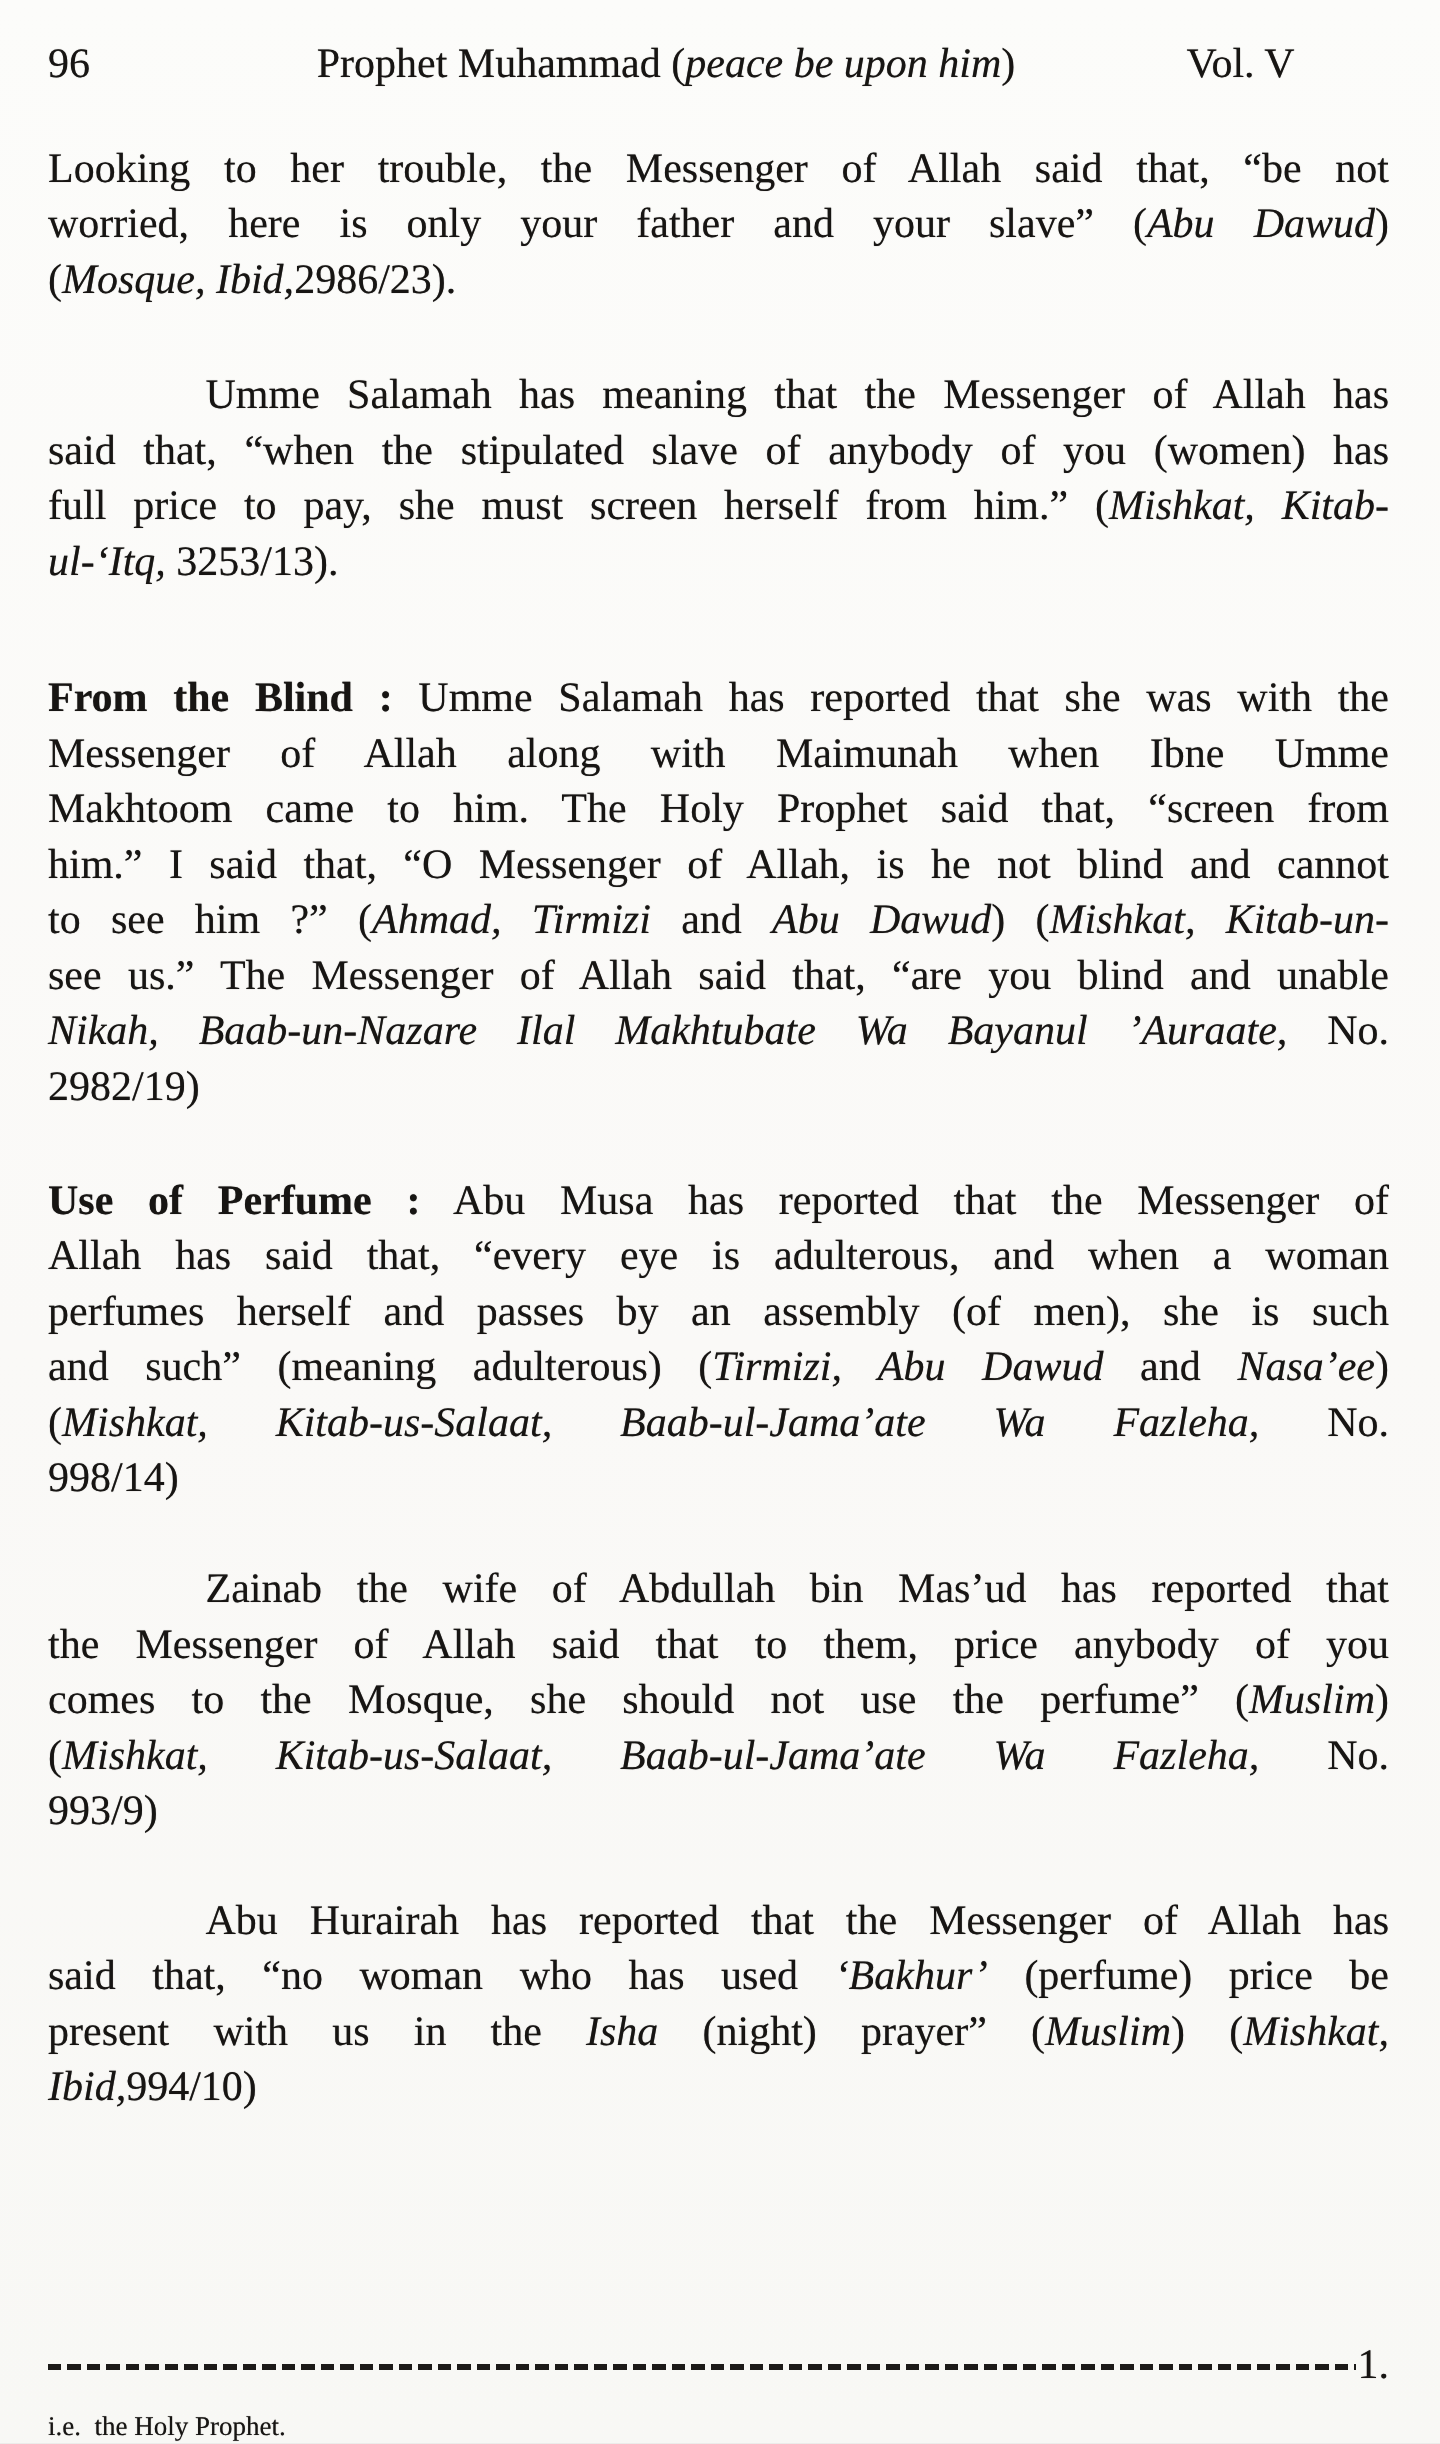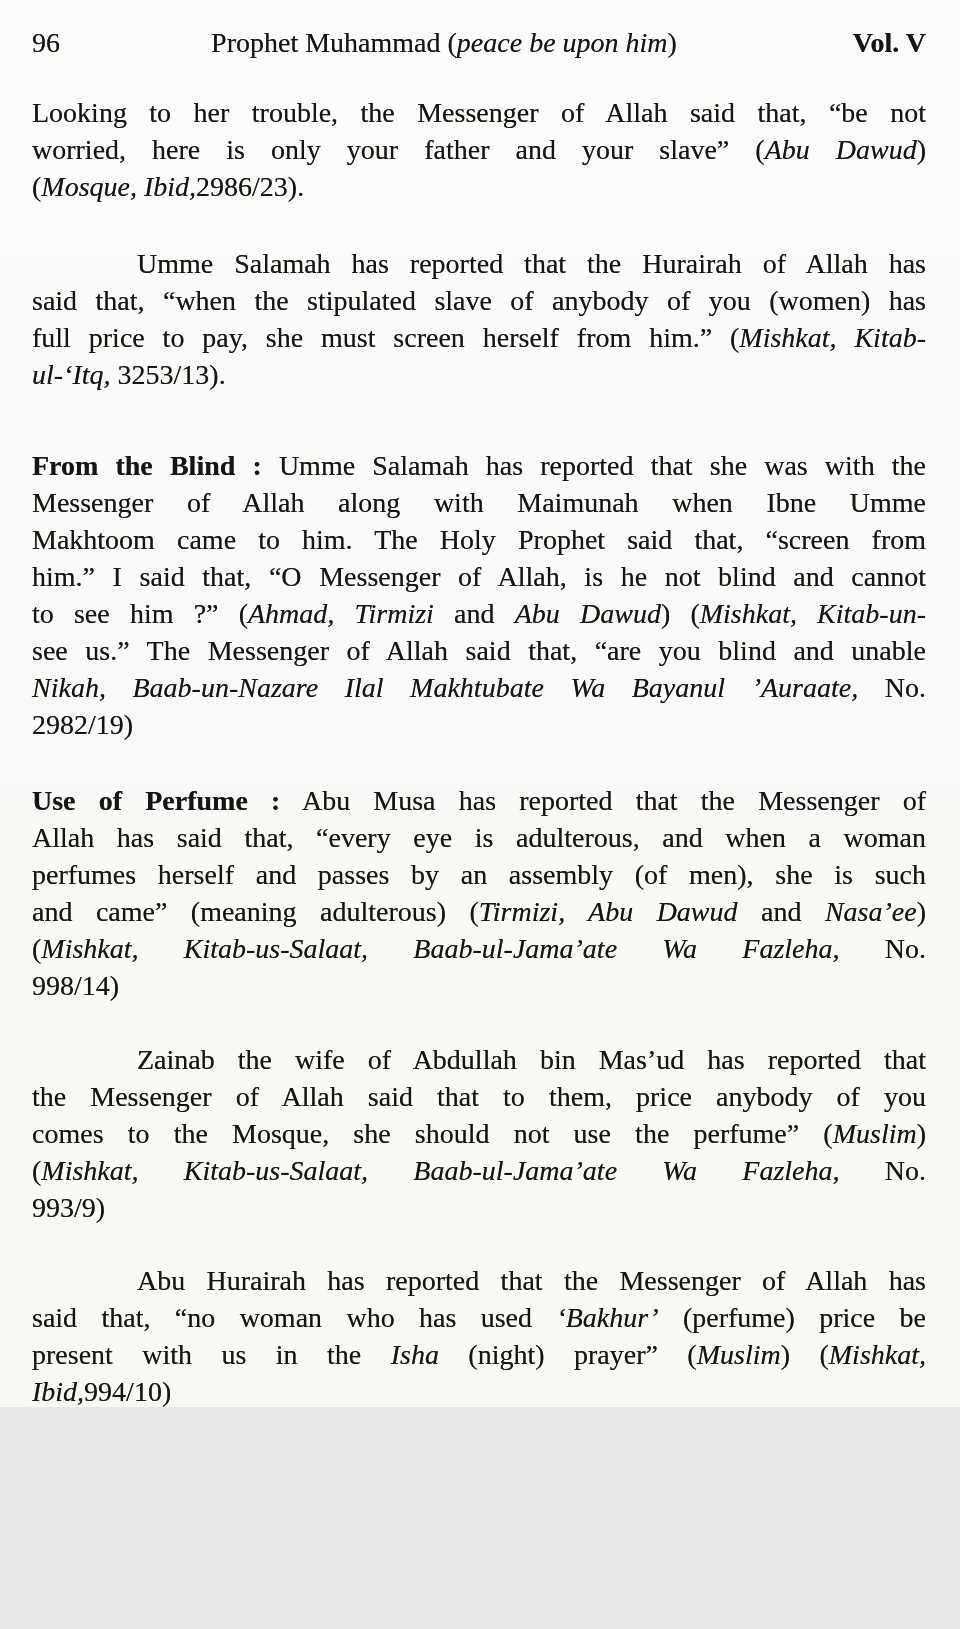--- a/index.html
+++ b/index.html
@@ -1,37 +1,37 @@
 <!DOCTYPE html>
 <html><head>
 <meta charset="utf-8">
 <style>
   html,body{margin:0;padding:0;background:#e8e8e6;}
   .page{
     position:relative;
-    width:960px;height:1407px;
+    width:960px;height:1629px;
     margin:0 auto;
     background:linear-gradient(180deg,#fcfcfa 0%,#faf9f7 55%,#f8f8f5 100%);
     box-sizing:border-box;
     padding:24px 34px 0 32px;
     font-family:"Liberation Serif","DejaVu Serif",serif;
     font-size:28px;line-height:37px;
     color:#171513;
     text-shadow:0 0 0.5px rgba(25,22,20,0.65);
     overflow:hidden;
   }
   .hdr{
     display:grid;
     grid-template-columns:120px 1fr 135px;
     align-items:baseline;
     height:37px;
   }
   .hdr .pnum{text-align:left;}
   .hdr .title{text-align:center;padding-right:55px;white-space:nowrap;}
-  .hdr .vol{text-align:right;white-space:nowrap;font-weight:bold;}
+  .hdr .vol{text-align:left;white-space:nowrap;}
   .i{font-style:italic;text-align:right;}
   .b{font-weight:bold;}
   .para{margin:0;}
   .ln{min-height:37px;}
   .just{text-align:justify;text-align-last:justify;-moz-text-align-last:justify;text-justify:inter-word;}
   .last{text-align:left;}
   .ind{text-indent:105px;}
   .m1{margin-top:33px;}
   .m2{margin-top:40px;}
   .m3{margin-top:54px;}
@@ -58,40 +58,40 @@
     <div class="vol">Vol. V</div>
   </div>
 
   <div>
       <div class="para m1">
         <div class="ln just"><span>Looking to her trouble, the Messenger of Allah said that, “be not</span></div>
         <div class="ln just"><span>worried, here is only your father and your slave” (</span><span class="i">Abu Dawud</span><span>)</span></div>
         <div class="ln last"><span>(</span><span class="i">Mosque, Ibid,</span><span>2986/23).</span></div>
       </div>
       <div class="para m2">
-        <div class="ln just ind"><span>Umme Salamah has reported that the Hurairah of Allah has</span></div>
+        <div class="ln just ind"><span>Umme Salamah has meaning that the Messenger of Allah has</span></div>
         <div class="ln just"><span>said that, “when the stipulated slave of anybody of you (women) has</span></div>
         <div class="ln just"><span>full price to pay, she must screen herself from him.” (</span><span class="i">Mishkat, Kitab-</span></div>
         <div class="ln last"><span class="i">ul-‘Itq,</span><span> 3253/13).</span></div>
       </div>
       <div class="para m3">
         <div class="ln just"><span class="b">From the Blind :</span><span> Umme Salamah has reported that she was with the</span></div>
         <div class="ln just"><span>Messenger of Allah along with Maimunah when Ibne Umme</span></div>
         <div class="ln just"><span>Makhtoom came to him. The Holy Prophet said that, “screen from</span></div>
         <div class="ln just"><span>him.” I said that, “O Messenger of Allah, is he not blind and cannot</span></div>
         <div class="ln just"><span>to see him ?” (</span><span class="i">Ahmad, Tirmizi</span><span> and </span><span class="i">Abu Dawud</span><span>) (</span><span class="i">Mishkat, Kitab-un-</span></div>
         <div class="ln just"><span>see us.” The Messenger of Allah said that, “are you blind and unable</span></div>
         <div class="ln just"><span class="i">Nikah, Baab-un-Nazare Ilal Makhtubate Wa Bayanul ’Auraate,</span><span> No.</span></div>
         <div class="ln last"><span>2982/19)</span></div>
       </div>
       <div class="para m4">
         <div class="ln just"><span class="b">Use of Perfume :</span><span> Abu Musa has reported that the Messenger of</span></div>
         <div class="ln just"><span>Allah has said that, “every eye is adulterous, and when a woman</span></div>
         <div class="ln just"><span>perfumes herself and passes by an assembly (of men), she is such</span></div>
-        <div class="ln just"><span>and came” (meaning adulterous) (</span><span class="i">Tirmizi, Abu Dawud</span><span> and </span><span class="i">Nasa’ee</span><span>)</span></div>
+        <div class="ln just"><span>and such” (meaning adulterous) (</span><span class="i">Tirmizi, Abu Dawud</span><span> and </span><span class="i">Nasa’ee</span><span>)</span></div>
         <div class="ln just"><span>(</span><span class="i">Mishkat, Kitab-us-Salaat, Baab-ul-Jama’ate Wa Fazleha,</span><span> No.</span></div>
         <div class="ln last"><span>998/14)</span></div>
       </div>
       <div class="para m5">
         <div class="ln just ind"><span>Zainab the wife of Abdullah bin Mas’ud has reported that</span></div>
         <div class="ln just"><span>the Messenger of Allah said that to them, price anybody of you</span></div>
         <div class="ln just"><span>comes to the Mosque, she should not use the perfume” (</span><span class="i">Muslim</span><span>)</span></div>
         <div class="ln just"><span>(</span><span class="i">Mishkat, Kitab-us-Salaat, Baab-ul-Jama’ate Wa Fazleha,</span><span> No.</span></div>
         <div class="ln last"><span>993/9)</span></div>
       </div>

